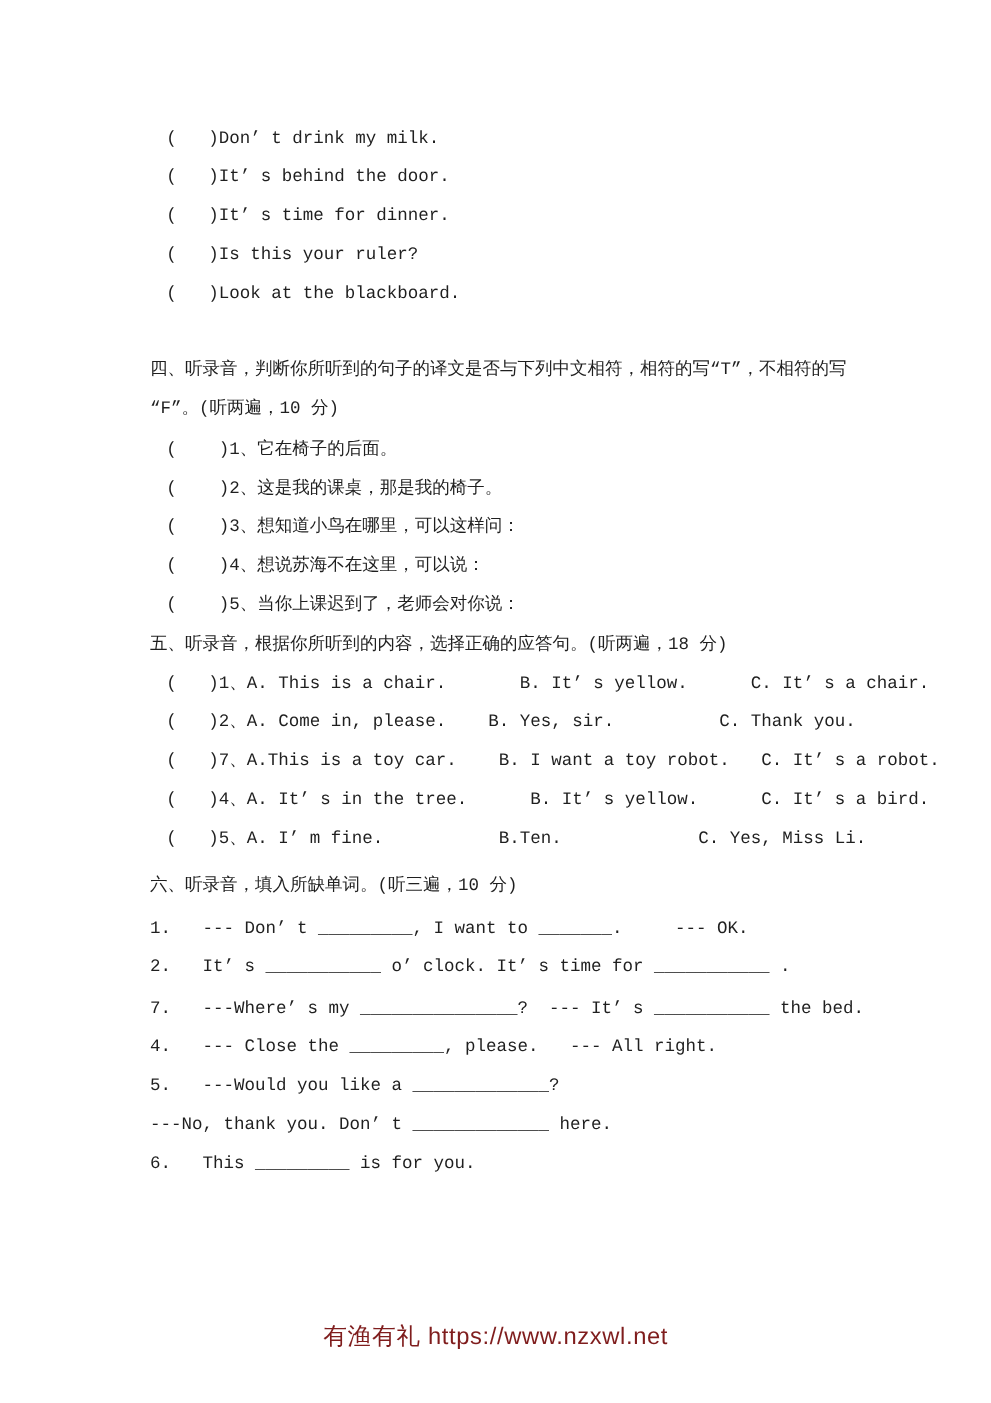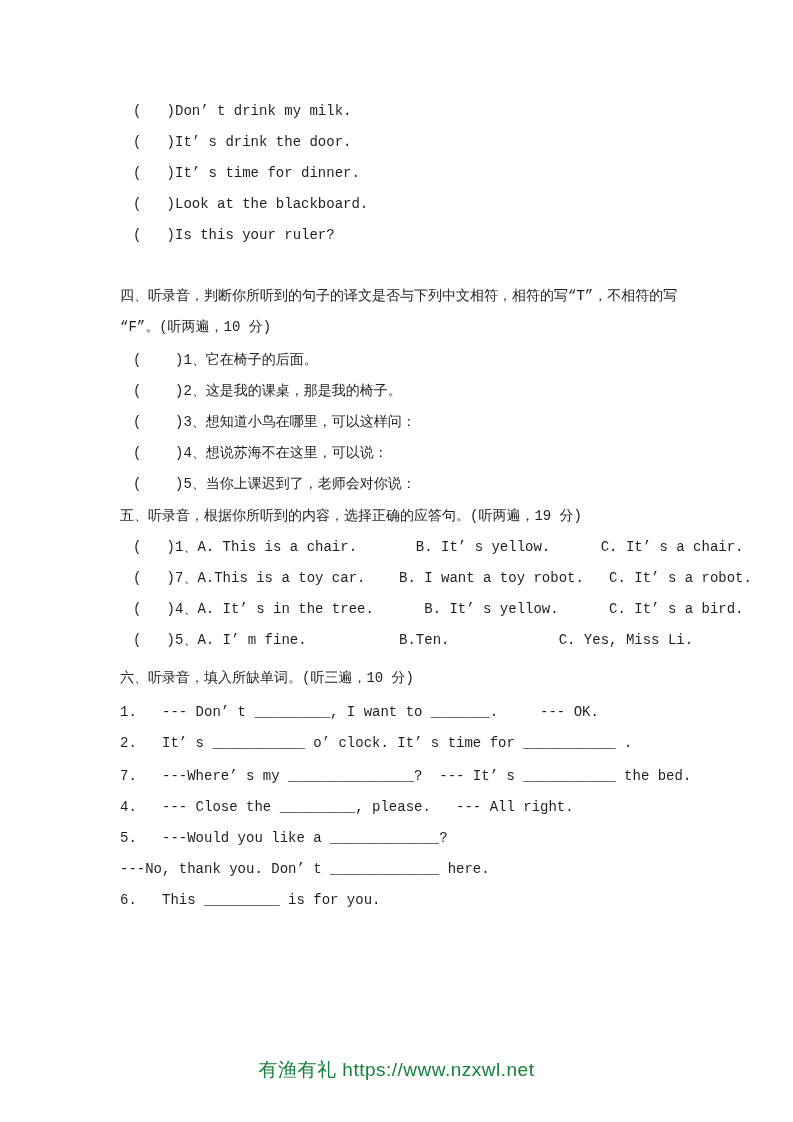--- a/index.html
+++ b/index.html
@@ -33,46 +33,47 @@
   .g1  { margin-top: 1px; }
   .footer {
     position: absolute;
     left: 0;
     right: 0;
     top: 1058px;
     text-align: center;
     font-family: "Liberation Sans", "DejaVu Sans", sans-serif;
     font-size: 19px;
     line-height: 24px;
-    color: #15803d;
+    color: #7f1d1d;
     letter-spacing: 0.5px;
   }
 </style>
 </head>
 <body>
 
 <div class="page">
   <div class="content">
 
     <div class="line indent">(   )Don’ t drink my milk.</div>
-    <div class="line indent">(   )It’ s drink the door.</div>
+    <div class="line indent">(   )It’ s behind the door.</div>
     <div class="line indent">(   )It’ s time for dinner.</div>
+    <div class="line indent">(   )Is this your ruler?</div>
     <div class="line indent">(   )Look at the blackboard.</div>
-    <div class="line indent">(   )Is this your ruler?</div>
 
     <div class="line g30">四、听录音，判断你所听到的句子的译文是否与下列中文相符，相符的写“T”，不相符的写</div>
     <div class="line">“F”。(听两遍，10 分)</div>
     <div class="line indent g2">(    )1、它在椅子的后面。</div>
     <div class="line indent">(    )2、这是我的课桌，那是我的椅子。</div>
     <div class="line indent">(    )3、想知道小鸟在哪里，可以这样问：</div>
     <div class="line indent">(    )4、想说苏海不在这里，可以说：</div>
     <div class="line indent">(    )5、当你上课迟到了，老师会对你说：</div>
 
-    <div class="line g1">五、听录音，根据你所听到的内容，选择正确的应答句。(听两遍，19 分)</div>
+    <div class="line g1">五、听录音，根据你所听到的内容，选择正确的应答句。(听两遍，18 分)</div>
     <div class="line indent">(   )1、A. This is a chair.       B. It’ s yellow.      C. It’ s a chair.</div>
+    <div class="line indent">(   )2、A. Come in, please.    B. Yes, sir.          C. Thank you.</div>
     <div class="line indent">(   )7、A.This is a toy car.    B. I want a toy robot.   C. It’ s a robot.</div>
     <div class="line indent">(   )4、A. It’ s in the tree.      B. It’ s yellow.      C. It’ s a bird.</div>
     <div class="line indent">(   )5、A. I’ m fine.           B.Ten.             C. Yes, Miss Li.</div>
 
     <div class="line g7">六、听录音，填入所缺单词。(听三遍，10 分)</div>
     <div class="line g3">1.   --- Don’ t _________, I want to _______.     --- OK.</div>
     <div class="line">2.   It’ s ___________ o’ clock. It’ s time for ___________ .</div>
     <div class="line g2">7.   ---Where’ s my _______________?  --- It’ s ___________ the bed.</div>
     <div class="line">4.   --- Close the _________, please.   --- All right.</div>
     <div class="line">5.   ---Would you like a _____________?</div>

